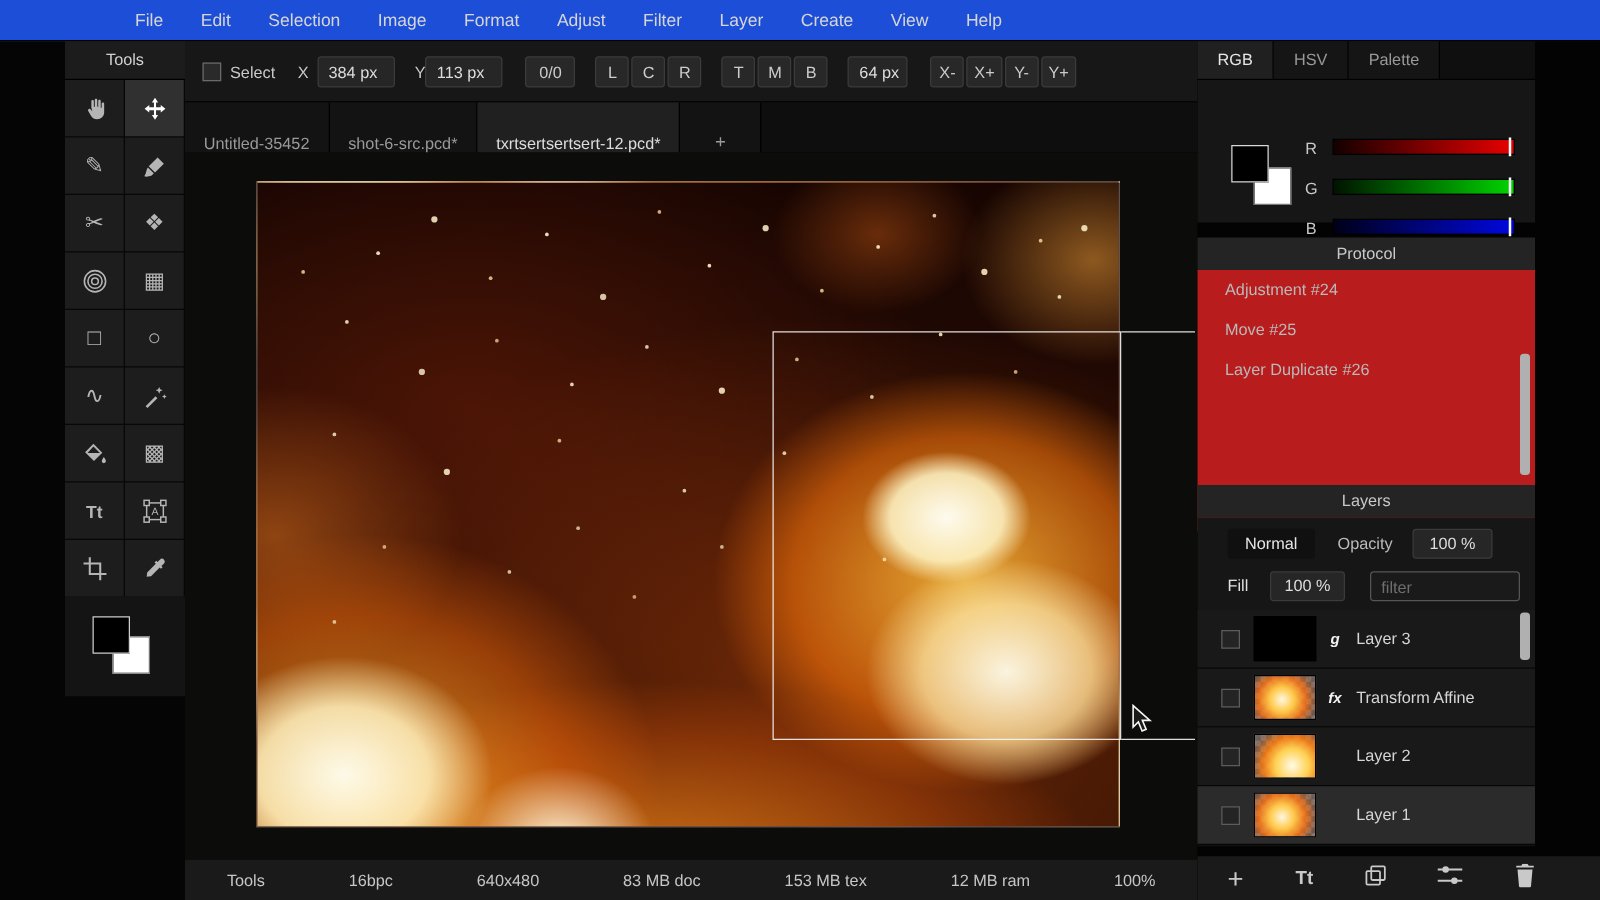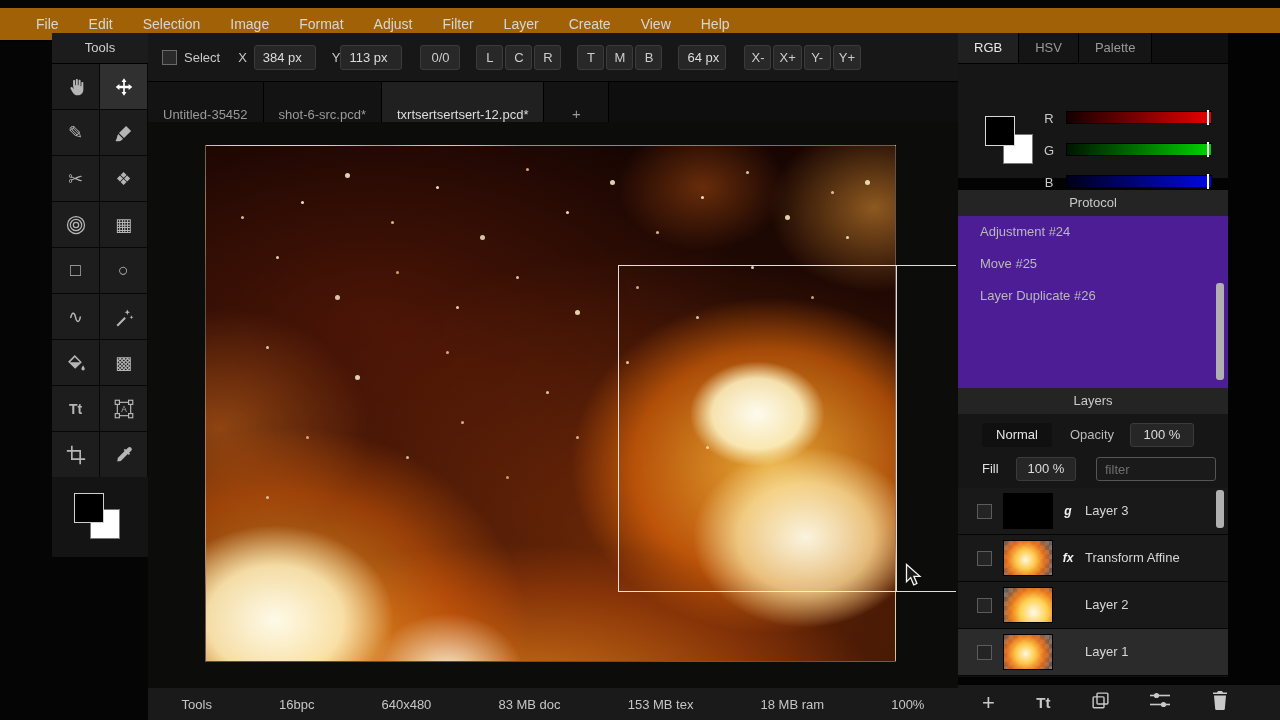--- a/index.html
+++ b/index.html
@@ -1,22 +1,22 @@
 <!DOCTYPE html>
 <html><head>
 <meta charset="utf-8">
 <style>
   html,body{margin:0;padding:0;background:#000;}
   #app{position:relative;width:1280px;height:720px;background:#050505;overflow:hidden;
        font-family:"Liberation Sans","DejaVu Sans",sans-serif;cursor:default;}
 
   
-  .menubar{position:absolute;left:0;top:0;width:1280px;height:33px;background:#a16207;
+  .menubar{position:absolute;left:0;top:0;width:1280px;height:33px;background:#1d4ed8;
            border-bottom:1px solid #000;display:flex;align-items:center;gap:30px;
-           padding-left:36px;box-sizing:border-box;margin-top:8px;}
+           padding-left:108px;box-sizing:border-box;}
   .menu-item{color:#d6d6d6;font-size:14px;}
 
   
   .options{position:absolute;left:148px;top:33px;width:810px;height:49px;background:#171717;
            border-bottom:1px solid #000;display:flex;align-items:center;box-sizing:border-box;}
   .opt-label{color:#c9c9c9;font-size:13px;}
   .vbox{background:#262626;border:1px solid #3b3b3b;border-radius:3px;height:25px;line-height:23px;
         padding:0 8px;color:#ddd;font-size:13px;box-sizing:border-box;white-space:nowrap;}
   .tbtn{background:#282828;border:1px solid #3b3b3b;border-radius:3px;height:25px;line-height:23px;
         min-width:27px;text-align:center;color:#ccc;font-size:13px;box-sizing:border-box;padding:0 5px;}
@@ -100,21 +100,21 @@
   .cwell-bg{position:absolute;left:45px;top:70px;width:28px;height:28px;background:#fff;border:1px solid #777;}
   .cwell-fg{position:absolute;left:27px;top:52px;width:28px;height:28px;background:#000;border:1px solid #d8d8d8;}
   .chan-label{position:absolute;color:#c9c9c9;font-size:13px;width:14px;text-align:center;}
   .chan-bar{position:absolute;left:108px;width:146px;height:13px;border:1px solid #000;box-sizing:border-box;}
   .chan-bar .marker{position:absolute;right:2px;top:-2px;width:2px;height:15px;background:#fff;}
   .bar-r{background:linear-gradient(90deg,#140000,#e80000);}
   .bar-g{background:linear-gradient(90deg,#001400,#00d400);}
   .bar-b{background:linear-gradient(90deg,#000018,#0008e0);}
   .sec-header{position:absolute;left:0;width:270px;height:26px;background:#242424;text-align:center;
               line-height:26px;color:#c9c9c9;font-size:13px;}
-  .protocol-list{position:absolute;left:0;top:183px;width:270px;height:209px;background:#4c1d95;}
+  .protocol-list{position:absolute;left:0;top:183px;width:270px;height:209px;background:#b91c1c;}
   .hist-item{height:32px;line-height:32px;padding-left:22px;color:#b9b9b9;font-size:13px;}
   .hist-item.selected{background:#3a3a3a;color:#e2e2e2;}
   .scrollthumb{position:absolute;left:258px;width:8px;background:#b0b0b0;border-radius:3px;}
   .layerctl{position:absolute;left:0;top:381px;width:270px;height:74px;background:#161616;}
   .blend-btn{position:absolute;left:24px;top:9px;width:70px;height:24px;line-height:24px;text-align:center;
              background:#101010;border-radius:3px;color:#e6e6e6;font-size:13px;}
   .ctl-label{position:absolute;color:#bbb;font-size:13px;}
   .ctl-box{position:absolute;height:24px;line-height:22px;background:#262626;border:1px solid #3b3b3b;
            border-radius:3px;color:#ddd;font-size:13px;text-align:center;box-sizing:border-box;}
   .filter-input{position:absolute;left:138px;top:43px;width:120px;height:24px;background:#1a1a1a;
@@ -317,21 +317,21 @@
           <path d="M1.5 1.5v17.2l4.2-4.1 3 7.2 3.2-1.3-3-7.2h6z" fill="#1a1a1a" stroke="#f5f5f5" stroke-width="1.3"></path>
         </svg></div>
   </div>
 
   <div class="statusbar">
     <span class="status-item">Tools</span>
     <span class="status-item">16bpc</span>
     <span class="status-item">640x480</span>
     <span class="status-item">83 MB doc</span>
     <span class="status-item">153 MB tex</span>
-    <span class="status-item">18 MB ram</span>
+    <span class="status-item">12 MB ram</span>
     <span class="status-item">100%</span>
   </div>
 
   <div class="rpanel">
 
     <div class="ctabs">
       <div class="ctab active">RGB</div>
       <div class="ctab">HSV</div>
       <div class="ctab">Palette</div>
     </div>

